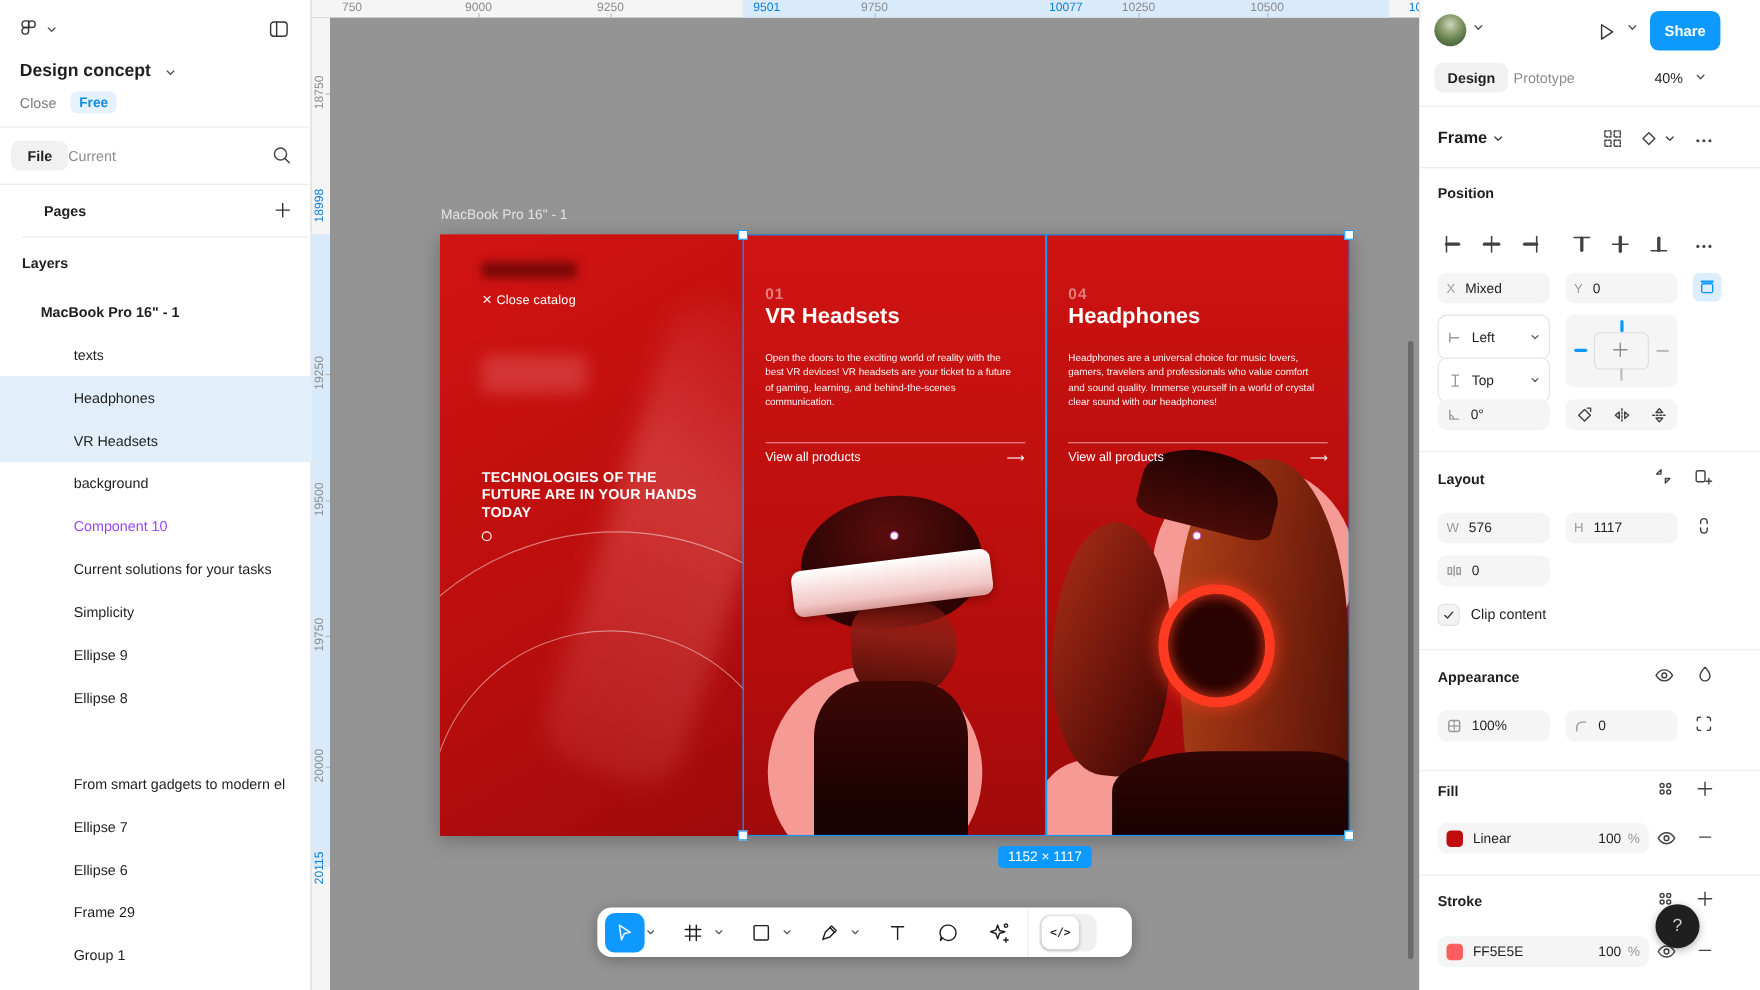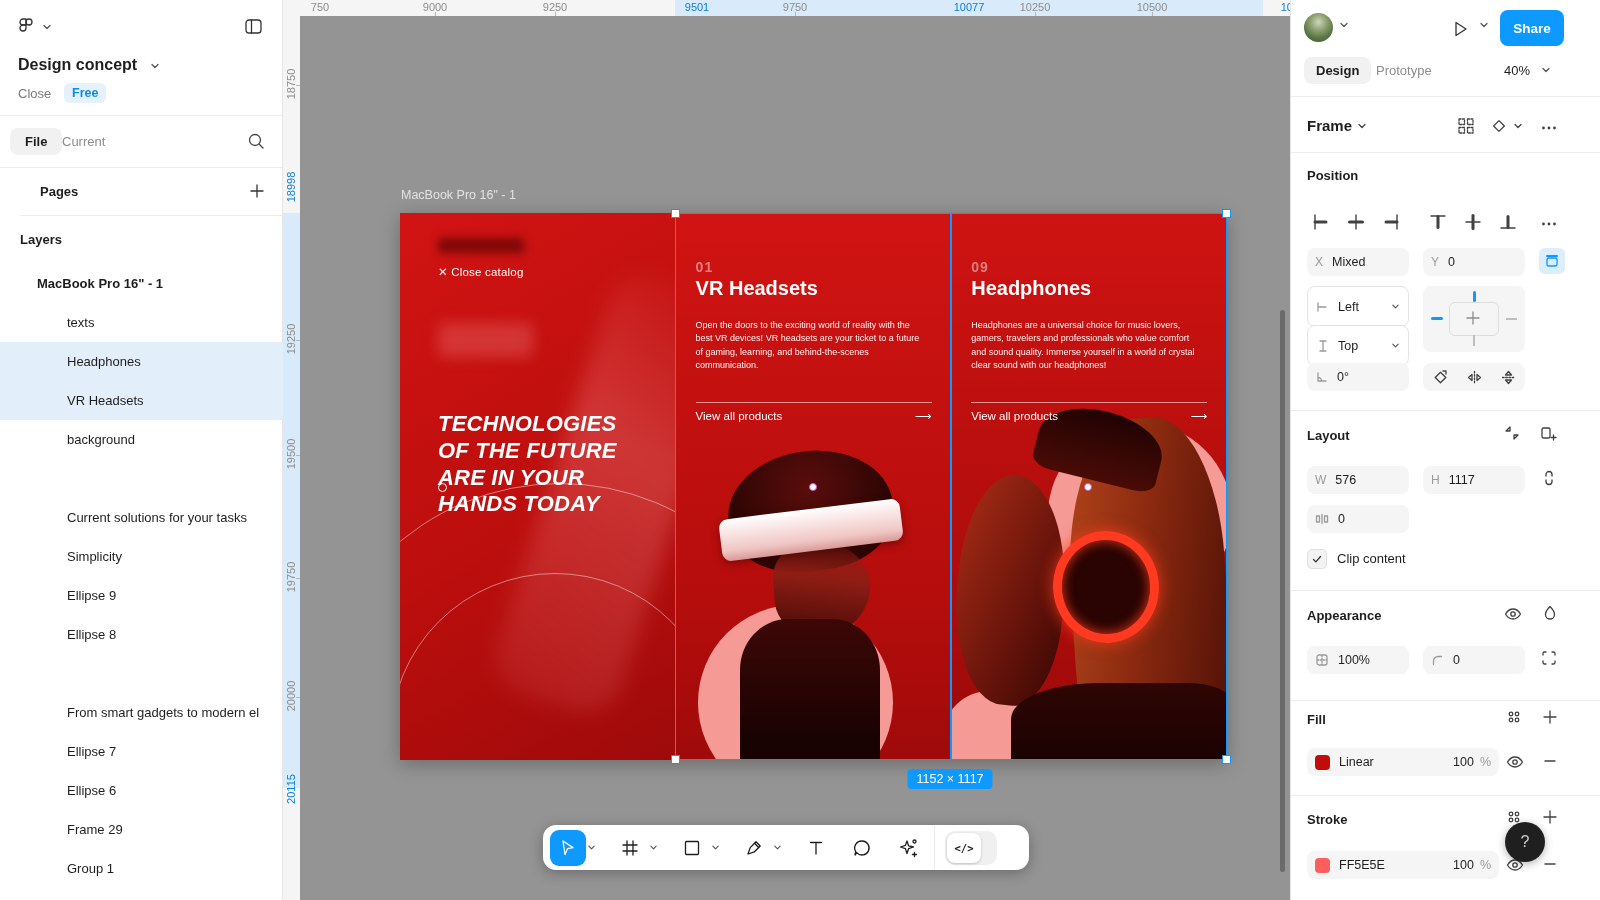--- a/index.html
+++ b/index.html
@@ -60,22 +60,22 @@
   .panel { position:relative; width:275.6px; height:547px; overflow:hidden; }
   .p-left  { background:linear-gradient(150deg,#d11413 0%,#bb0e0d 55%,#9e0a0a 100%); }
   .p-mid   { background:linear-gradient(180deg,#d01413 0%,#b50d0c 70%,#a00a0a 100%); }
   .p-right { background:linear-gradient(180deg,#ce1312 0%,#ad0c0b 70%,#9b0909 100%); }
 
   .blur-logo { position:absolute; left:38px; top:25px; width:86px; height:15px;
     background:#7d0808; border-radius:3px; filter:blur(4px); }
   .close-row { position:absolute; left:38px; top:52px; font-size:11.5px; color:#fff; letter-spacing:.2px; }
   .blur-txt { position:absolute; left:38px; top:110px; width:95px; height:34px;
     background:rgba(235,120,120,.35); border-radius:4px; filter:blur(7px); }
-  .headline { position:absolute; left:38px; top:198px; width:208px; font-size:22px;
-    line-height:1.22; font-weight:600; color:#fff; letter-spacing:.2px;font-style:italic; }
+  .headline { position:absolute; left:38px; top:213px; width:208px; font-size:13px;
+    line-height:1.22; font-weight:600; color:#fff; letter-spacing:.2px; }
   .watermark { position:absolute; left:150px; top:60px; width:130px; height:440px;
     background:linear-gradient(200deg, rgba(240,130,130,.0) 0%, rgba(240,130,130,.34) 40%, rgba(240,130,130,.12) 100%);
     transform:rotate(18deg); filter:blur(10px); border-radius:40px; }
   .ring { position:absolute; border:1px solid rgba(255,255,255,.45); border-radius:50%; }
   .ring-node { position:absolute; left:38px; top:270px; width:9px; height:9px;
     border:1.4px solid #fff; border-radius:50%; background:transparent; }
 
   .card-num { position:absolute; left:20px; top:46px; font-size:14px; font-weight:700;
     color:rgba(255,255,255,.45); letter-spacing:1px; }
   .card-title { position:absolute; left:20px; top:64px; font-size:20px; font-weight:700; color:#fff; }
@@ -288,20 +288,28 @@
       <span class="llab">VR Headsets</span>
     </div>
     <div class="lrow" style="top:156px">
       <span class="lic ind1 cg">
           <svg viewBox="0 0 16 16">
             <path d="M5.5 2v12M10.5 2v12M2 5.5h12M2 10.5h12"></path>
           </svg>
         </span>
       <span class="llab">background</span>
     </div>
+    <div class="lrow" style="top:195px">
+      <span class="lic ind1 cp">
+          <svg viewBox="0 0 16 16">
+            <rect x="4.9" y="4.9" width="6.2" height="6.2" transform="rotate(45 8 8)"></rect>
+          </svg>
+        </span>
+      <span class="llab lp">Component 10</span>
+    </div>
     <div class="lrow" style="top:234px">
       <span class="lic ind1 cg">
           <svg viewBox="0 0 16 16">
             <path d="M3.5 3.5h9M8 3.5V13"></path>
           </svg>
         </span>
       <span class="llab">Current solutions for your tasks</span>
     </div>
     <div class="lrow" style="top:273px">
       <span class="lic ind1 cg">
@@ -442,21 +450,21 @@
     <div class="panel p-right">
       <div class="art">
         <div class="pink" style="left:97px; top:210px; width:184px; height:184px;"></div>
         <div class="pink" style="left:-8px; top:478px; width:92px; height:92px;"></div>
         <div class="hp-hair"></div>
           <div class="hp-face"></div>
         <div class="hp-band"></div>
           <div class="hp-ring"></div>
           <div class="hp-shoulder"></div>
       </div>
-      <div class="card-num">09</div>
+      <div class="card-num">04</div>
       <div class="card-title">Headphones</div>
       <div class="card-body">Headphones are a universal choice for music lovers, gamers, travelers and professionals who value comfort and sound quality. Immerse yourself in a world of crystal clear sound with our headphones!</div>
       <div class="card-hr"></div>
       <div class="card-cta">
         <span>View all products</span>
         <span>⟶</span>
       </div>
     </div>
   </div>
 

